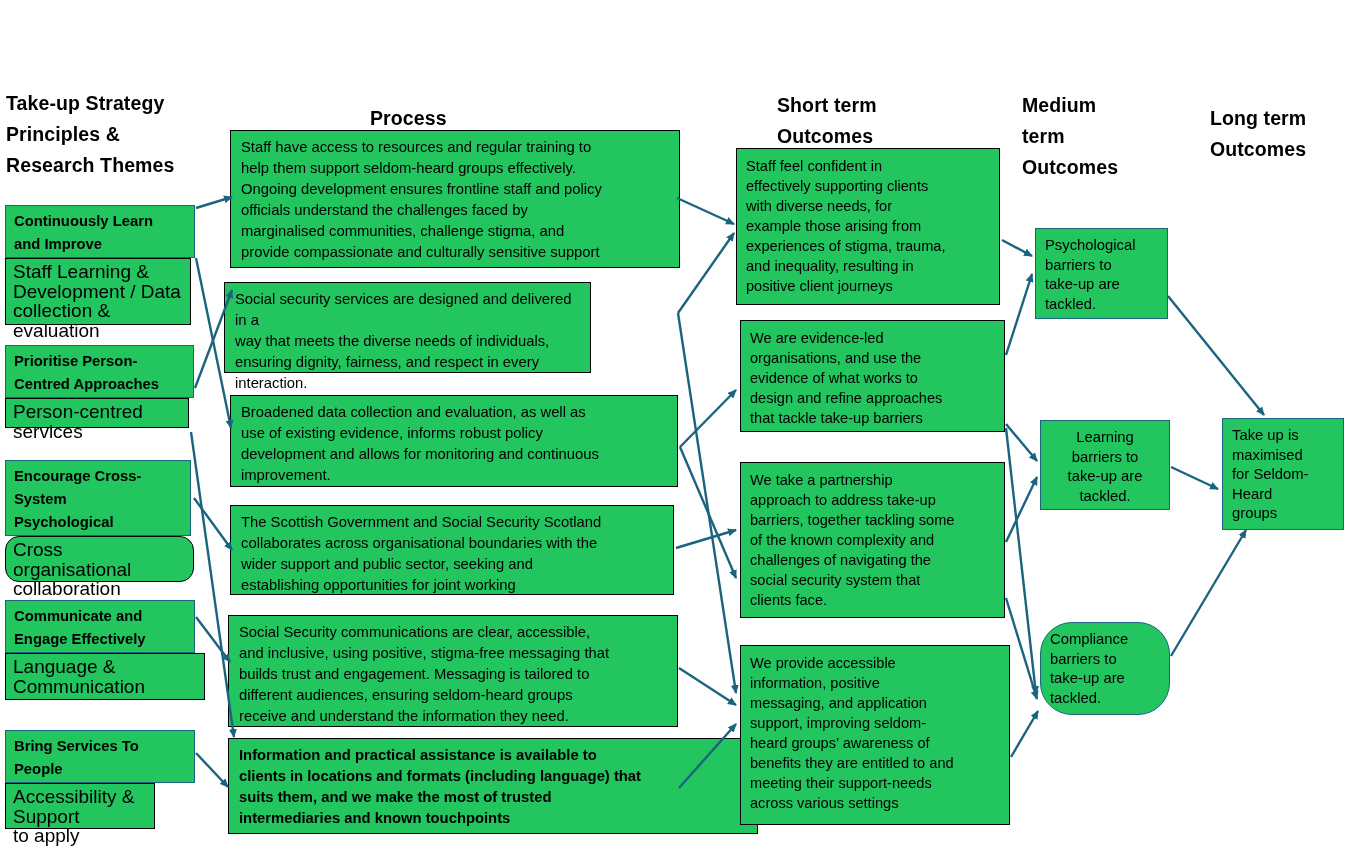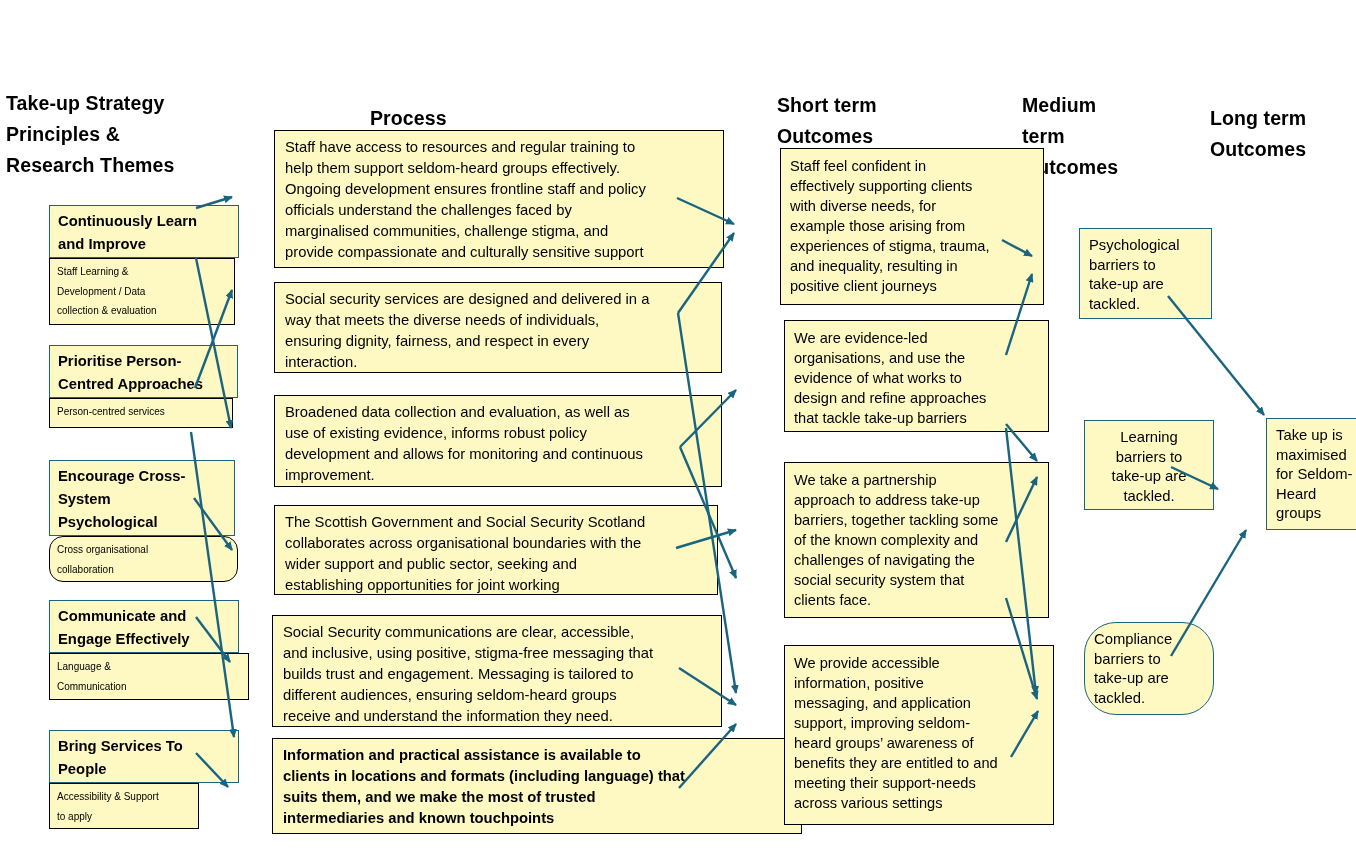--- a/index.html
+++ b/index.html
@@ -6,30 +6,29 @@
   body{
     width:1356px;height:852px;position:relative;background:#fff;
     font-family:"Liberation Sans","DejaVu Sans",sans-serif;color:#000;
     overflow:hidden;
   }
   .hdr{
     position:absolute;font-weight:700;font-size:19.5px;line-height:31px;
     white-space:pre-line;letter-spacing:0.1px;
   }
   .box{
-    position:absolute;background:#fef9c3;box-sizing:border-box;
+    position:absolute;background:#22c55e;box-sizing:border-box;
     white-space:pre-line;
-    margin-left:44px;
   }
   .p-title{
     border:1.6px solid #1B6480;font-weight:700;font-size:14.8px;line-height:23px;
     padding:4px 8px;
   }
   .p-sub{
-    border:1.6px solid #000;font-size:10px;line-height:19.5px;padding:3px 7px;
+    border:1.6px solid #000;font-size:19px;line-height:19.5px;padding:3px 7px;
   }
   .process{
     border:1.4px solid #000;font-size:14.8px;line-height:21px;padding:6px 10px;
   }
   .short{
     border:1.4px solid #000;font-size:14.6px;line-height:20px;padding:7px 9px;
   }
   .medium,.long{
     border:1.6px solid #1B6480;font-size:14.8px;line-height:19.5px;padding:7px 9px;
   }
@@ -79,21 +78,21 @@
 People</div>
 <div class="box p-sub" style="left:5px;top:783px;width:150px;height:46px;">Accessibility &amp; Support
 to apply</div>
 
 <div class="box process" style="left:230px;top:130px;width:450px;height:138px;">Staff have access to resources and regular training to
 help them support seldom-heard groups effectively.
 Ongoing development ensures frontline staff and policy
 officials understand the challenges faced by
 marginalised communities, challenge stigma, and
 provide compassionate and culturally sensitive support</div>
-<div class="box process" style="left:230px;top:282px;width:448px;height:91px;">Social security services are designed and delivered in a
+<div class="box process" style="left:224px;top:282px;width:367px;height:91px;">Social security services are designed and delivered in a
 way that meets the diverse needs of individuals,
 ensuring dignity, fairness, and respect in every
 interaction.</div>
 <div class="box process" style="left:230px;top:395px;width:448px;height:92px;">Broadened data collection and evaluation, as well as
 use of existing evidence, informs robust policy
 development and allows for monitoring and continuous
 improvement.</div>
 <div class="box process" style="left:230px;top:505px;width:444px;height:90px;">The Scottish Government and Social Security Scotland
 collaborates across organisational boundaries with the
 wider support and public sector, seeking and

